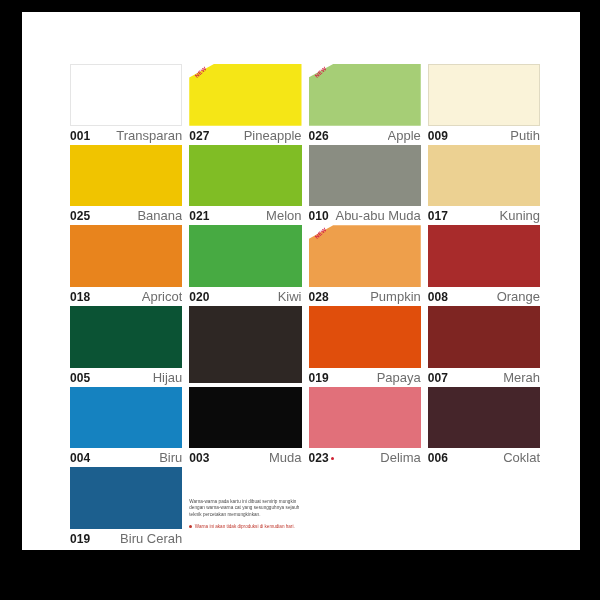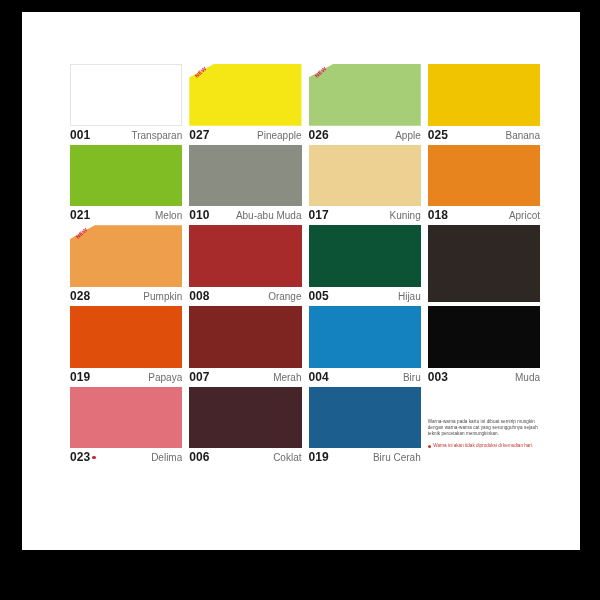--- a/index.html
+++ b/index.html
@@ -101,21 +101,21 @@
     gap: 2px;
   }
   .dot {
     display: inline-block;
     width: 3.5px;
     height: 3.5px;
     border-radius: 50%;
     background: #cf2233;
   }
   .name {
-    font-size: 10px;
+    font-size: 13px;
     color: #6d6d6d;
     white-space: nowrap;
     text-align: right;
     overflow: hidden;
   }
   
   .footnote {
     display: flex;
     flex-direction: column;
     justify-content: flex-end;
@@ -179,20 +179,29 @@
             <div class="chip clipped" style="background: rgb(166, 206, 118); position: relative;"></div>
             <div class="new-badge">NEW</div>
             <div class="labels">
               <div class="code-wrap">
                 <span class="code">026</span>
               </div>
               <span class="name">Apple</span>
             </div>
           </div>
           <div class="cell">
+            <div class="chip" style="background: rgb(250, 243, 217);"></div>
+            <div class="labels">
+              <div class="code-wrap">
+                <span class="code">009</span>
+              </div>
+              <span class="name">Putih</span>
+            </div>
+          </div>
+          <div class="cell">
             <div class="chip" style="background: rgb(240, 196, 0); border: none;"></div>
             <div class="labels">
               <div class="code-wrap">
                 <span class="code">025</span>
               </div>
               <span class="name">Banana</span>
             </div>
           </div>
           <div class="cell">
             <div class="chip" style="background: rgb(128, 189, 37); border: none;"></div>
@@ -221,20 +230,29 @@
               <span class="name">Kuning</span>
             </div>
           </div>
           <div class="cell">
             <div class="chip" style="background: rgb(232, 132, 29); border: none;"></div>
             <div class="labels">
               <div class="code-wrap">
                 <span class="code">018</span>
               </div>
               <span class="name">Apricot</span>
+            </div>
+          </div>
+          <div class="cell">
+            <div class="chip" style="background: rgb(71, 170, 66); border: none;"></div>
+            <div class="labels">
+              <div class="code-wrap">
+                <span class="code">020</span>
+              </div>
+              <span class="name">Kiwi</span>
             </div>
           </div>
           <div class="cell" style="position: relative;">
             <div class="chip clipped" style="background: rgb(238, 159, 75); position: relative;"></div>
             <div class="new-badge">NEW</div>
             <div class="labels">
               <div class="code-wrap">
                 <span class="code">028</span>
               </div>
               <span class="name">Pumpkin</span>

